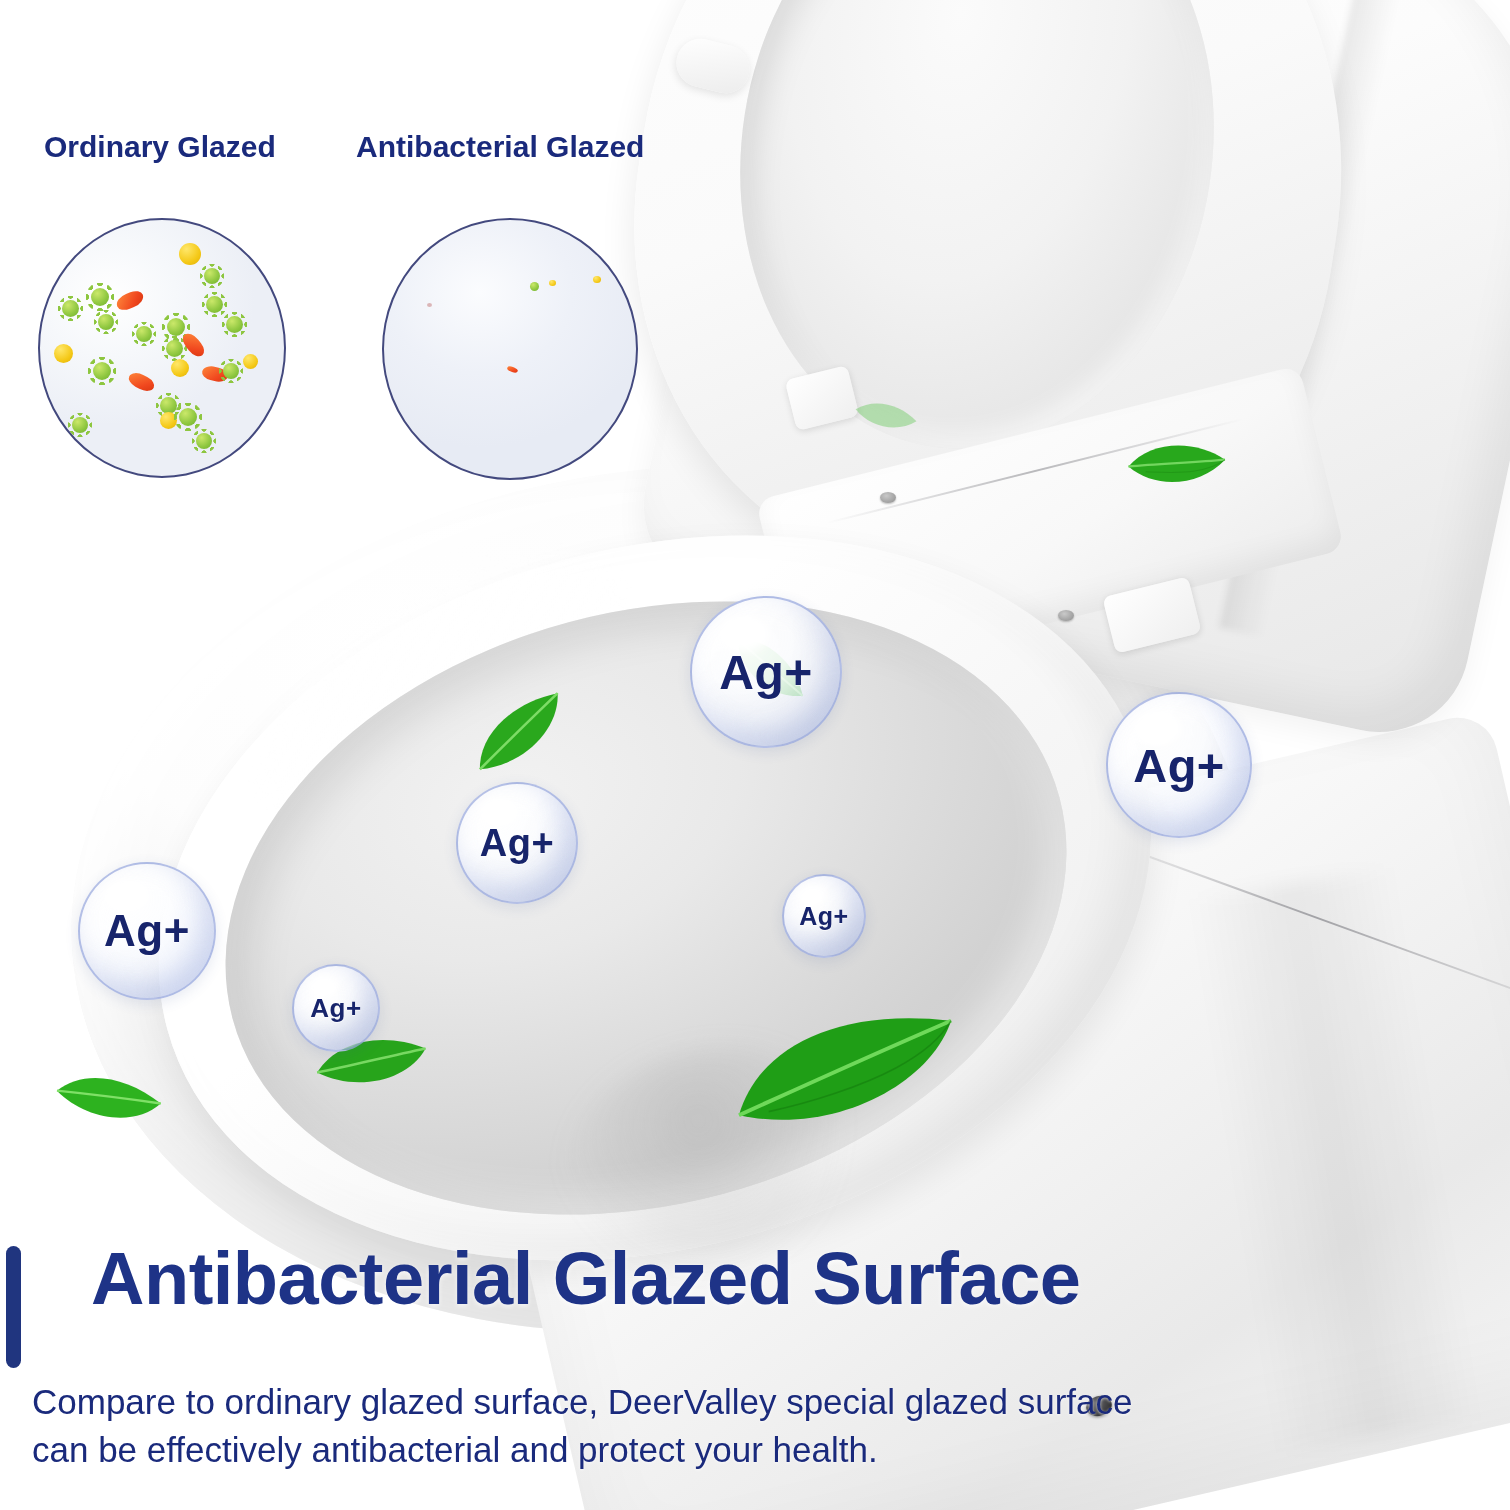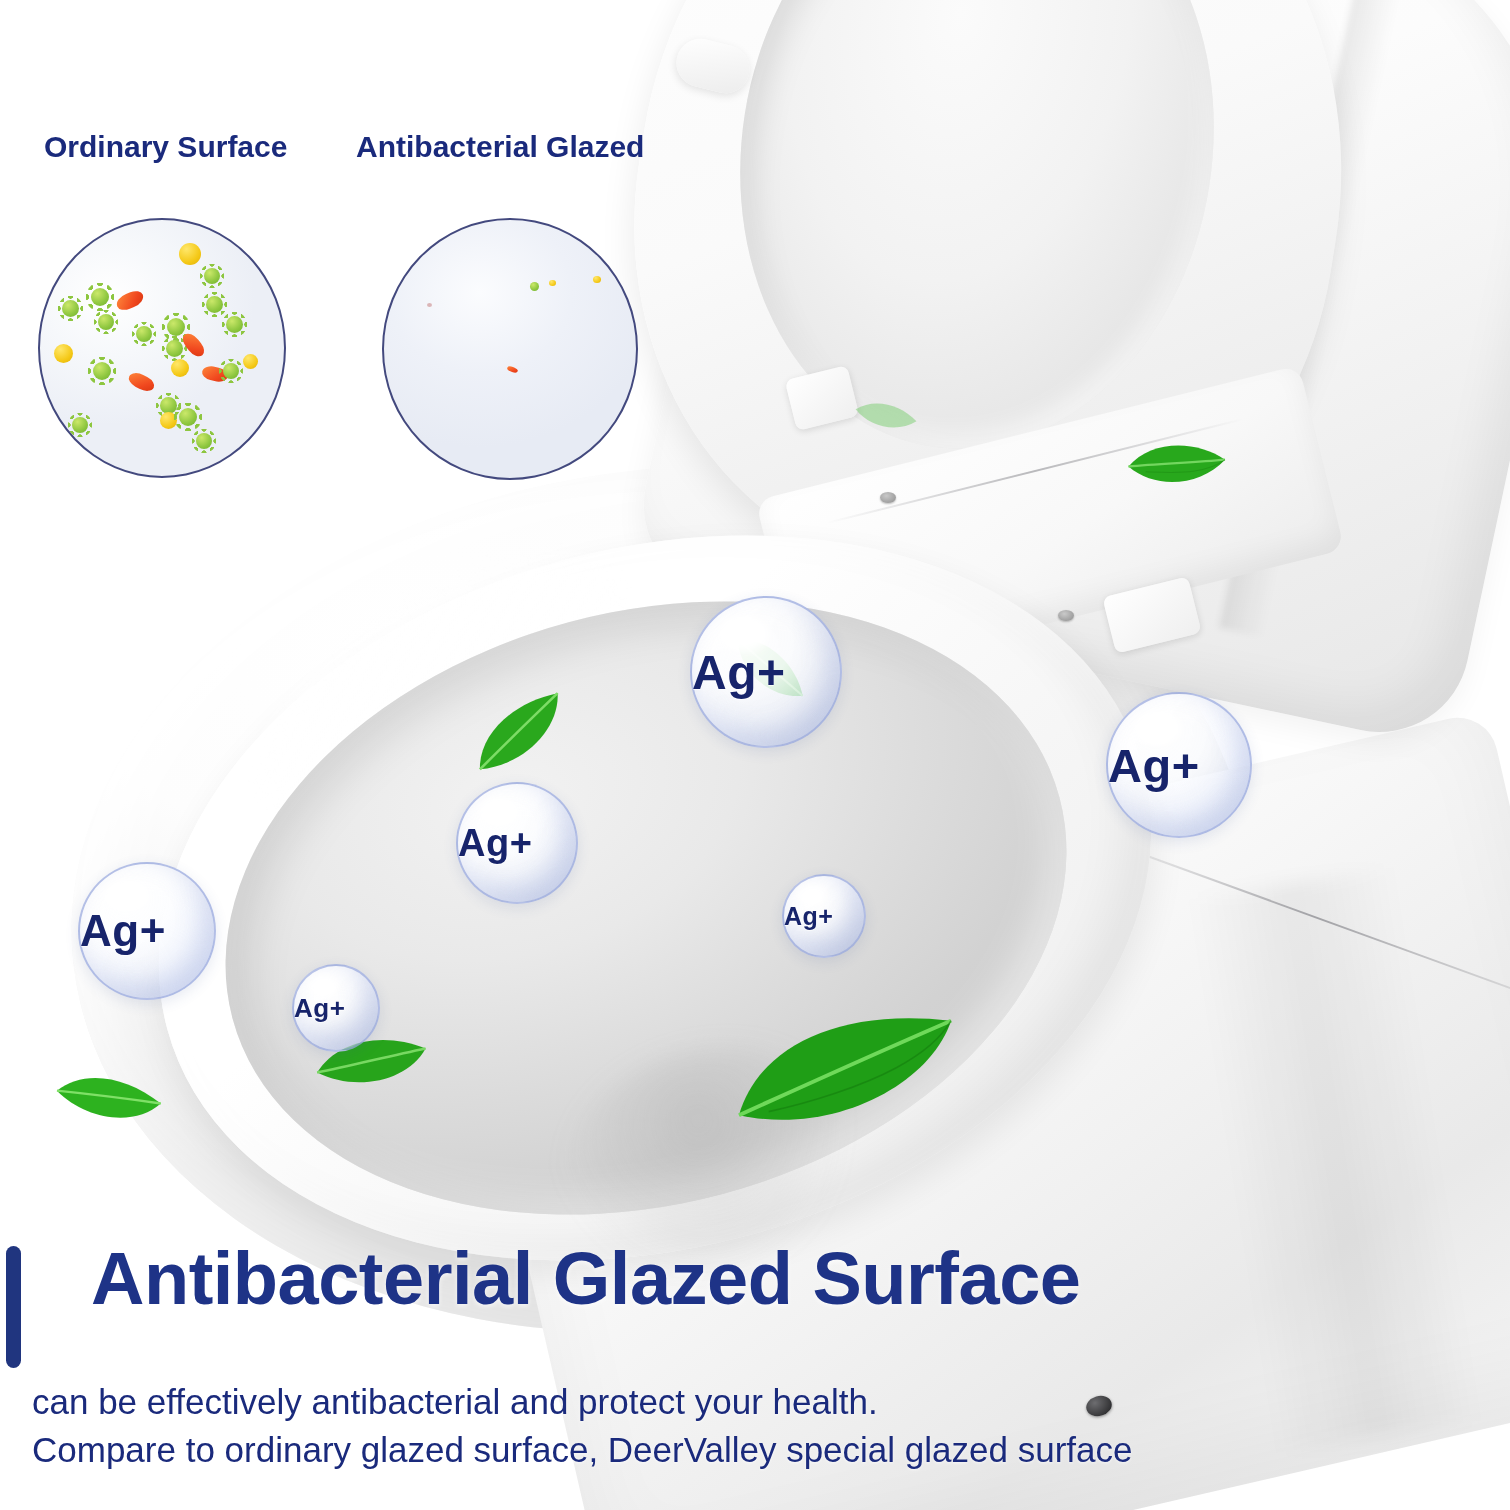--- a/index.html
+++ b/index.html
@@ -149,21 +149,21 @@
   .screw.s2{left:1058px;top:610px;}
   .bolt-hole{
     position:absolute;left:1086px;top:1396px;width:26px;height:20px;border-radius:50%;
     background:radial-gradient(ellipse at 38% 30%,#6d6d70,#1d1d1f);
     transform:rotate(-16deg);box-shadow:0 1px 3px rgba(0,0,0,.4);
   }
 
   
   .bubble{
     position:absolute;border-radius:50%;
-    display:flex;align-items:center;
+    display:flex;align-items:center;justify-content:center;
     background:
       radial-gradient(circle at 34% 26%, rgba(255,255,255,.99) 0%, rgba(252,253,255,.92) 34%, rgba(238,242,252,.72) 62%, rgba(222,230,248,.48) 82%, rgba(255,255,255,.28) 100%);
     border:2px solid rgba(120,140,210,.55);
     box-shadow:
       inset -10px -12px 26px rgba(120,140,205,.30),
       inset 12px 12px 24px rgba(255,255,255,.96),
       0 4px 14px rgba(60,80,150,.12);
   }
   .bubble::after{
     content:"";position:absolute;left:18%;top:12%;width:34%;height:24%;
@@ -368,21 +368,21 @@
     <span class="ag">Ag+</span>
   </div>
   <div class="bubble bb-small1">
     <span class="ag">Ag+</span>
   </div>
   <div class="bubble bb-small2">
     <span class="ag">Ag+</span>
   </div>
 
   <div class="compare">
-    <div class="cmp-label l1">Ordinary Surface</div>
+    <div class="cmp-label l1">Ordinary Glazed</div>
     <div class="cmp-label l2">Antibacterial Glazed</div>
 
     <div class="cmp-circle c1">
       <div class="germ round yellow" style="left:139px;top:23px;width:22px;height:22px;"></div>
       <div class="germ round green spiky" style="left:164px;top:48px;width:16px;height:16px;"></div>
       <div class="germ round green spiky" style="left:166px;top:76px;width:17px;height:17px;"></div>
       <div class="germ round green spiky" style="left:186px;top:96px;width:17px;height:17px;"></div>
       <div class="germ round green spiky" style="left:51px;top:68px;width:18px;height:18px;"></div>
       <div class="germ round green spiky" style="left:22px;top:80px;width:17px;height:17px;"></div>
       <div class="germ round green spiky" style="left:58px;top:94px;width:16px;height:16px;"></div>
@@ -412,18 +412,18 @@
       <div class="germ rod" style="left:123px;top:147px;width:11px;height:5px;transform:rotate(22deg);"></div>
       <div class="germ round" style="left:43px;top:83px;width:5px;height:4px;background:#c98a8a;opacity:.6;"></div>
     </div>
   </div>
 
 
   <div class="foot">
     <div class="accent-bar"></div>
     <div class="headline">Antibacterial Glazed Surface</div>
     <div class="subcopy">
+      <span class="ln">Compare to ordinary glazed surface, DeerValley special glazed surface</span>
       <span class="ln">can be effectively antibacterial and protect your health.</span>
-      <span class="ln">Compare to ordinary glazed surface, DeerValley special glazed surface</span>
     </div>
   </div>
 
 </div>
 
 </body></html>

